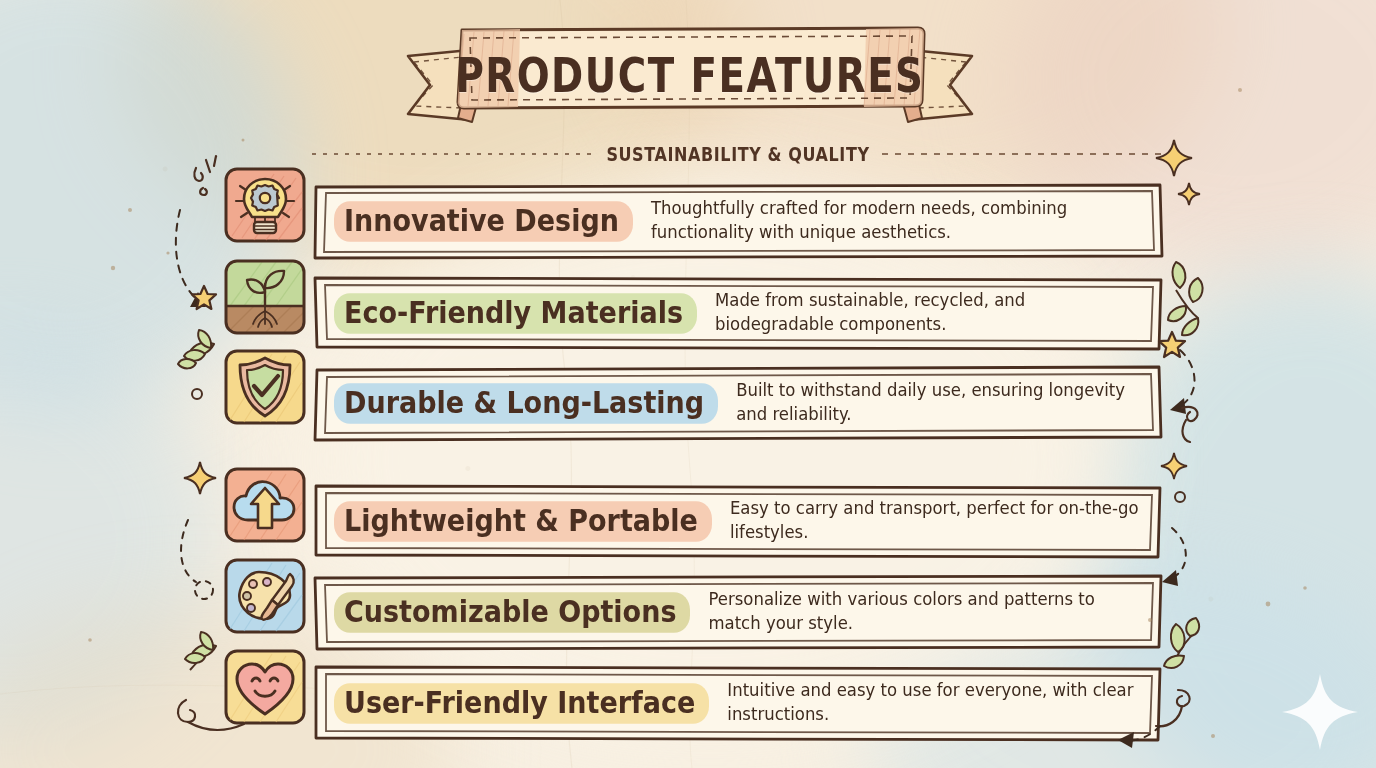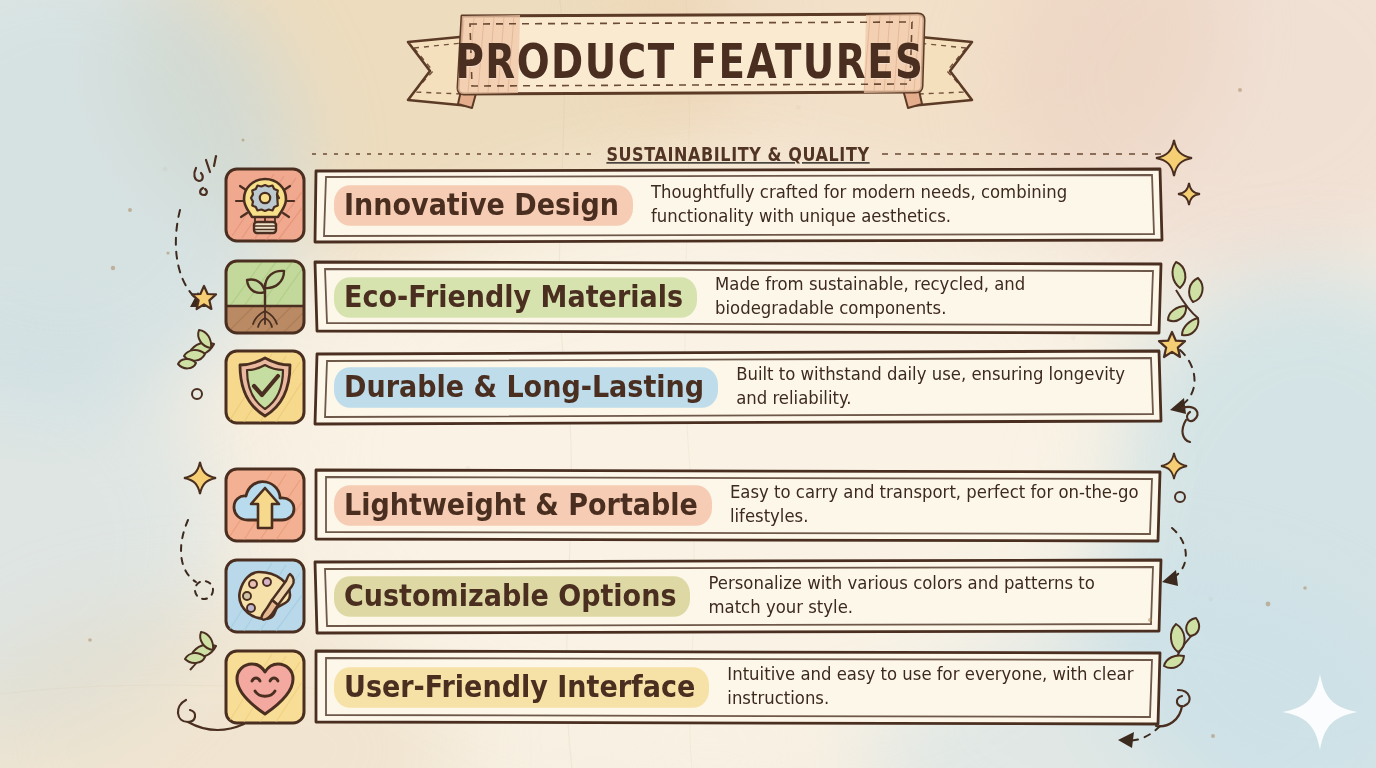--- a/index.html
+++ b/index.html
@@ -43,41 +43,41 @@
       radial-gradient(circle at 78% 44%, rgba(150,120,80,.16) 0 2px, transparent 3px),
       radial-gradient(circle at 88% 78%, rgba(150,120,80,.18) 0 2px, transparent 3px),
       radial-gradient(circle at 22% 88%, rgba(150,120,80,.16) 0 2px, transparent 3px),
       radial-gradient(circle at 46% 36%, rgba(150,120,80,.12) 0 1.5px, transparent 2px),
       radial-gradient(circle at 66% 70%, rgba(150,120,80,.12) 0 1.5px, transparent 2px);
   }
   #creases { position:absolute; inset:0; pointer-events:none; opacity:.30; }
 
   
   #title-ribbon {
-    position: absolute; left: 400px; top: 4px; width: 580px; height: 108px;
+    position: absolute; left: 400px; top: 18px; width: 580px; height: 108px;
   }
   #title-ribbon svg { position:absolute; inset:0; }
   #title-text {
     position: absolute; left: 0; top: 30px; width: 580px;
     text-align: center;
     font-family: "DejaVu Sans", sans-serif;
     font-weight: 700;
     font-size: 40px;
     letter-spacing: 1.5px;
     color: #4a2f21;
     transform: scaleY(1.18) scaleX(.97);
     transform-origin: center top;
     text-shadow: 0 1px 0 rgba(255,255,255,.35);
   }
 
   
   .section-head {
     position: absolute;
     left: 312px; width: 852px; height: 22px;
-    display: flex; align-items: center; gap: 12px; text-decoration: underline;
+    display: flex; align-items: center; gap: 12px;
   }
   .dash-line {
     flex: 1; height: 2px;
     background-image: linear-gradient(to right, #6b4a33 0 6px, transparent 6px 13px);
     background-size: 13px 2px;
     background-repeat: repeat-x;
     opacity: .75;
   }
   .dash-line.fine {
     background-image: linear-gradient(to right, #6b4a33 0 4px, transparent 4px 11px);
@@ -94,21 +94,21 @@
   }
 
   
   .row { position: absolute; height: 78px; }
   .icon-box {
     position: absolute; left: 222px; top: 0; width: 86px; height: 78px;
   }
   .icon-box svg { position:absolute; inset:0; }
 
   .bar {
-    position: absolute; left: 312px; top: 0; width: 852px; height: 78px;
+    position: absolute; left: 312px; top: 16px; width: 852px; height: 78px;
   }
   .bar .frame { position: absolute; inset: 0; }
   .bar-content {
     position: absolute; inset: 0;
     display: flex; align-items: center; padding: 0 20px 0 22px;
   }
   .feat-title {
     position: relative;
     font-family: "DejaVu Sans", sans-serif;
     font-weight: 700;

